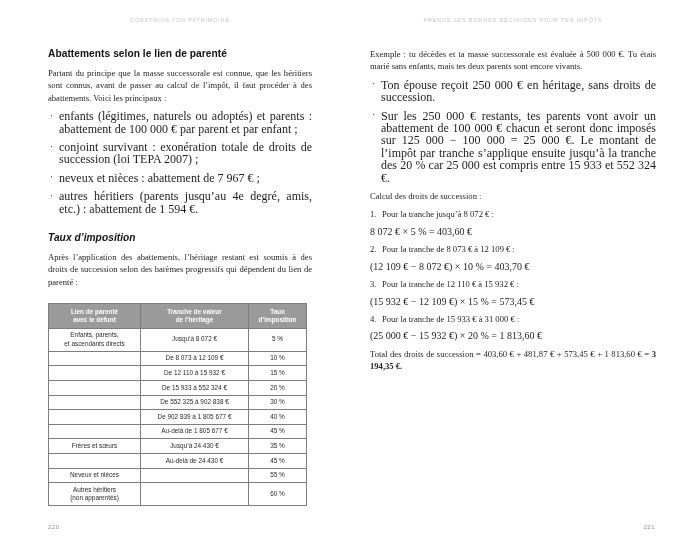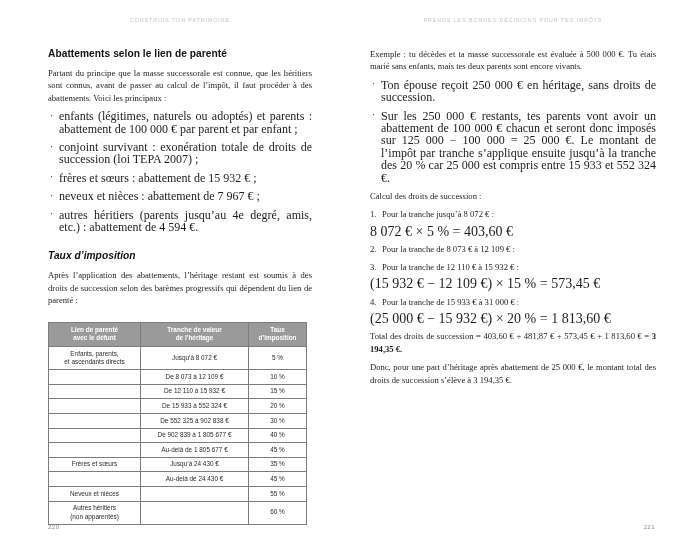--- a/index.html
+++ b/index.html
@@ -130,21 +130,21 @@
     position: relative;
     text-align: left;
     color: #1d1d1d;
   }
   .num-line .n {
     position: absolute;
     left: 0;
     top: 0;
   }
   .eq-line {
-    font-size: 14px;
+    font-size: 10px;
     line-height: 12.4px;
     margin: 0 0 5px 0;
     color: #1d1d1d;
   }
   .bold-amt { font-weight: bold; }
 
   .folio {
     position: absolute;
     bottom: 21px;
     font-family: "Liberation Sans", sans-serif;
@@ -166,23 +166,22 @@
 
     <div class="body-col">
 
       <h2 class="sec-title">Abattements selon le lien de parenté</h2>
 
       <p class="para">Partant du principe que la masse successorale est connue, que les héritiers sont connus, avant de passer au calcul de l’impôt, il faut procéder à des abattements. Voici les principaux :</p>
 
       <ul class="dashlist">
         <li>enfants (légitimes, naturels ou adoptés) et parents : abattement de 100 000 € par parent et par enfant ;</li>
         <li>conjoint survivant : exonération totale de droits de succession (loi TEPA 2007) ;</li>
-        <li>frères et sœurs : abattement de 15 932 € ;</li>
         <li>neveux et nièces : abattement de 7 967 € ;</li>
-        <li>autres héritiers (parents jusqu’au 4e degré, amis, etc.) : abattement de 4 594 €.</li>
+        <li>autres héritiers (parents jusqu’au 4e degré, amis, etc.) : abattement de 1 594 €.</li>
       </ul>
 
       <h2 class="sec-title second">Taux d’imposition</h2>
 
       <p class="para tight">Après l’application des abattements, l’héritage restant est soumis à des droits de succession selon des barèmes progressifs qui dépendent du lien de parenté :</p>
 
       <table class="rates">
         <colgroup>
           <col class="c1">
             <col class="c2">
@@ -303,35 +302,35 @@
       <div class="num-line">
         <span class="n">1.</span>
         <span>Pour la tranche jusqu’à 8 072 € :</span>
       </div>
       <div class="eq-line">8 072 € × 5 % = 403,60 €</div>
 
       <div class="num-line">
         <span class="n">2.</span>
         <span>Pour la tranche de 8 073 € à 12 109 € :</span>
       </div>
+      <div class="eq-line">(12 109 € − 8 072 €) × 10 % = 403,70 €</div>
 
       <div class="num-line">
         <span class="n">3.</span>
         <span>Pour la tranche de 12 110 € à 15 932 € :</span>
       </div>
       <div class="eq-line">(15 932 € − 12 109 €) × 15 % = 573,45 €</div>
 
       <div class="num-line">
         <span class="n">4.</span>
         <span>Pour la tranche de 15 933 € à 31 000 € :</span>
       </div>
       <div class="eq-line">(25 000 € − 15 932 €) × 20 % = 1 813,60 €</div>
 
       <p class="para"><span>Total des droits de succession = 403,60 € + 481,87 € + 573,45 € + 1 813,60 € = </span><span class="bold-amt">3 194,35 €.</span></p>
 
-      <p class="para">Donc, pour une part d’héritage après abattement de 25 000 €, le montant total des droits de succession s’élève à 3 194,35 €.</p>
 
     </div>
 
     <div class="folio folio-right">221</div>
   </div>
 
 </div>
 
 </body></html>

